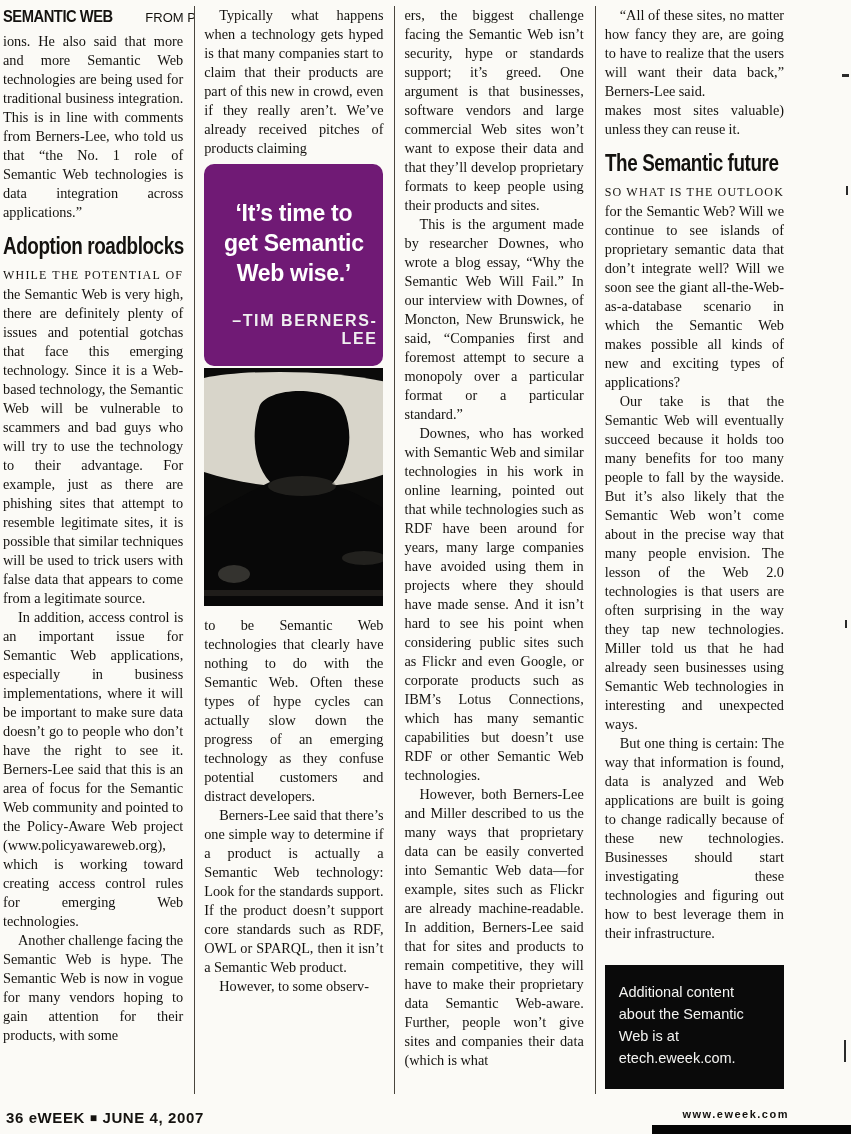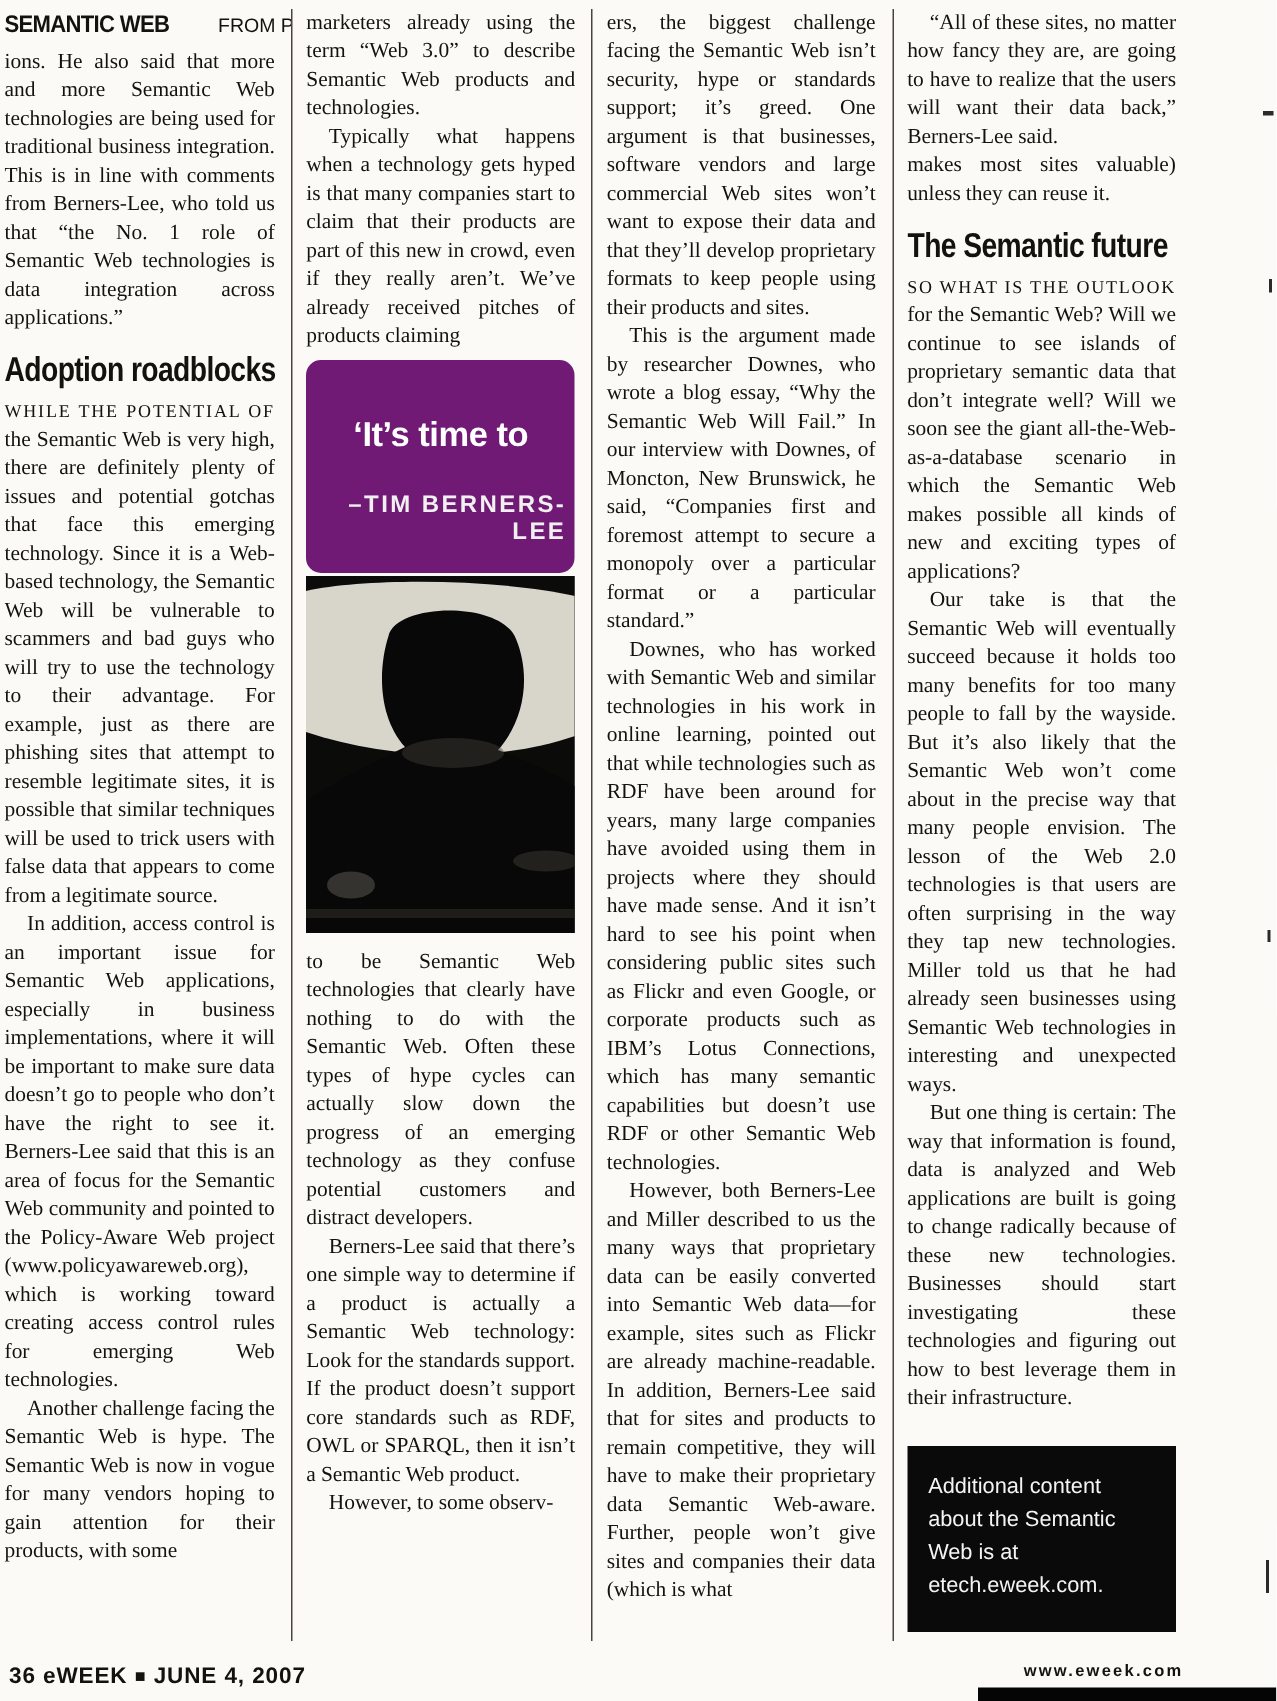--- a/index.html
+++ b/index.html
@@ -63,24 +63,25 @@
           <span class="colhead-title">SEMANTIC WEB</span>
           <span class="colhead-from">FROM PAGE 33</span>
         </div>
         <p class="para">ions. He also said that more and more Semantic Web technologies are being used for traditional business integration. This is in line with comments from Berners-Lee, who told us that “the No. 1 role of Semantic Web technologies is data integration across applications.”</p>
         <h2 class="col-heading"><span class="heading-inner">Adoption roadblocks</span></h2>
         <p class="para"><span class="lead-caps">WHILE THE POTENTIAL OF </span>the Semantic Web is very high, there are definitely plenty of issues and potential gotchas that face this emerging technology. Since it is a Web-based technology, the Semantic Web will be vulnerable to scammers and bad guys who will try to use the technology to their advantage. For example, just as there are phishing sites that attempt to resemble legitimate sites, it is possible that similar techniques will be used to trick users with false data that appears to come from a legitimate source.</p>
         <p class="para indent">In addition, access control is an important issue for Semantic Web applications, especially in business implementations, where it will be important to make sure data doesn’t go to people who don’t have the right to see it. Berners-Lee said that this is an area of focus for the Semantic Web community and pointed to the Policy-Aware Web project (www.policyawareweb.org), which is working toward creating access control rules for emerging Web technologies.</p>
         <p class="para indent">Another challenge facing the Semantic Web is hype. The Semantic Web is now in vogue for many vendors hoping to gain attention for their products, with some</p>
       </div>
     <div class="col">
-        <p class="para">marketers already using the term “Web 3.0” to describe Semantic Web products and technologies.</p>
         <p class="para indent">Typically what happens when a technology gets hyped is that many companies start to claim that their products are part of this new in crowd, even if they really aren’t. We’ve already received pitches of products claiming</p>
         <div class="pullquote">
           <div class="pq-line">‘It’s time to</div>
+          <div class="pq-line">get Semantic</div>
+          <div class="pq-line">Web wise.’</div>
           <div class="pq-attr">–TIM BERNERS-LEE</div>
         </div>
         <div class="photo" title="black-and-white portrait photo of Tim Berners-Lee">
   <svg width="196" height="238" viewBox="0 0 196 238" xmlns="http://www.w3.org/2000/svg">
     <rect x="0" y="0" width="196" height="238" fill="#0b0b0a"></rect>
     <path d="M0,10 C45,0 150,2 196,18 L196,100 C140,126 60,124 0,104 Z" fill="#d8d5ca"></path>
     <path d="M55,40 C60,18 130,16 140,42 C150,66 146,96 128,116 C150,124 170,134 196,150 L196,238 L0,238 L0,150 C28,132 50,122 66,114 C48,94 48,62 55,40 Z" fill="#080808"></path>
     <ellipse cx="30" cy="206" rx="16" ry="9" fill="#5a5850" opacity="0.55"></ellipse>
     <ellipse cx="160" cy="190" rx="22" ry="7" fill="#3c3a34" opacity="0.5"></ellipse>
     <rect x="0" y="222" width="196" height="6" fill="#2e2c27" opacity="0.6"></rect>

